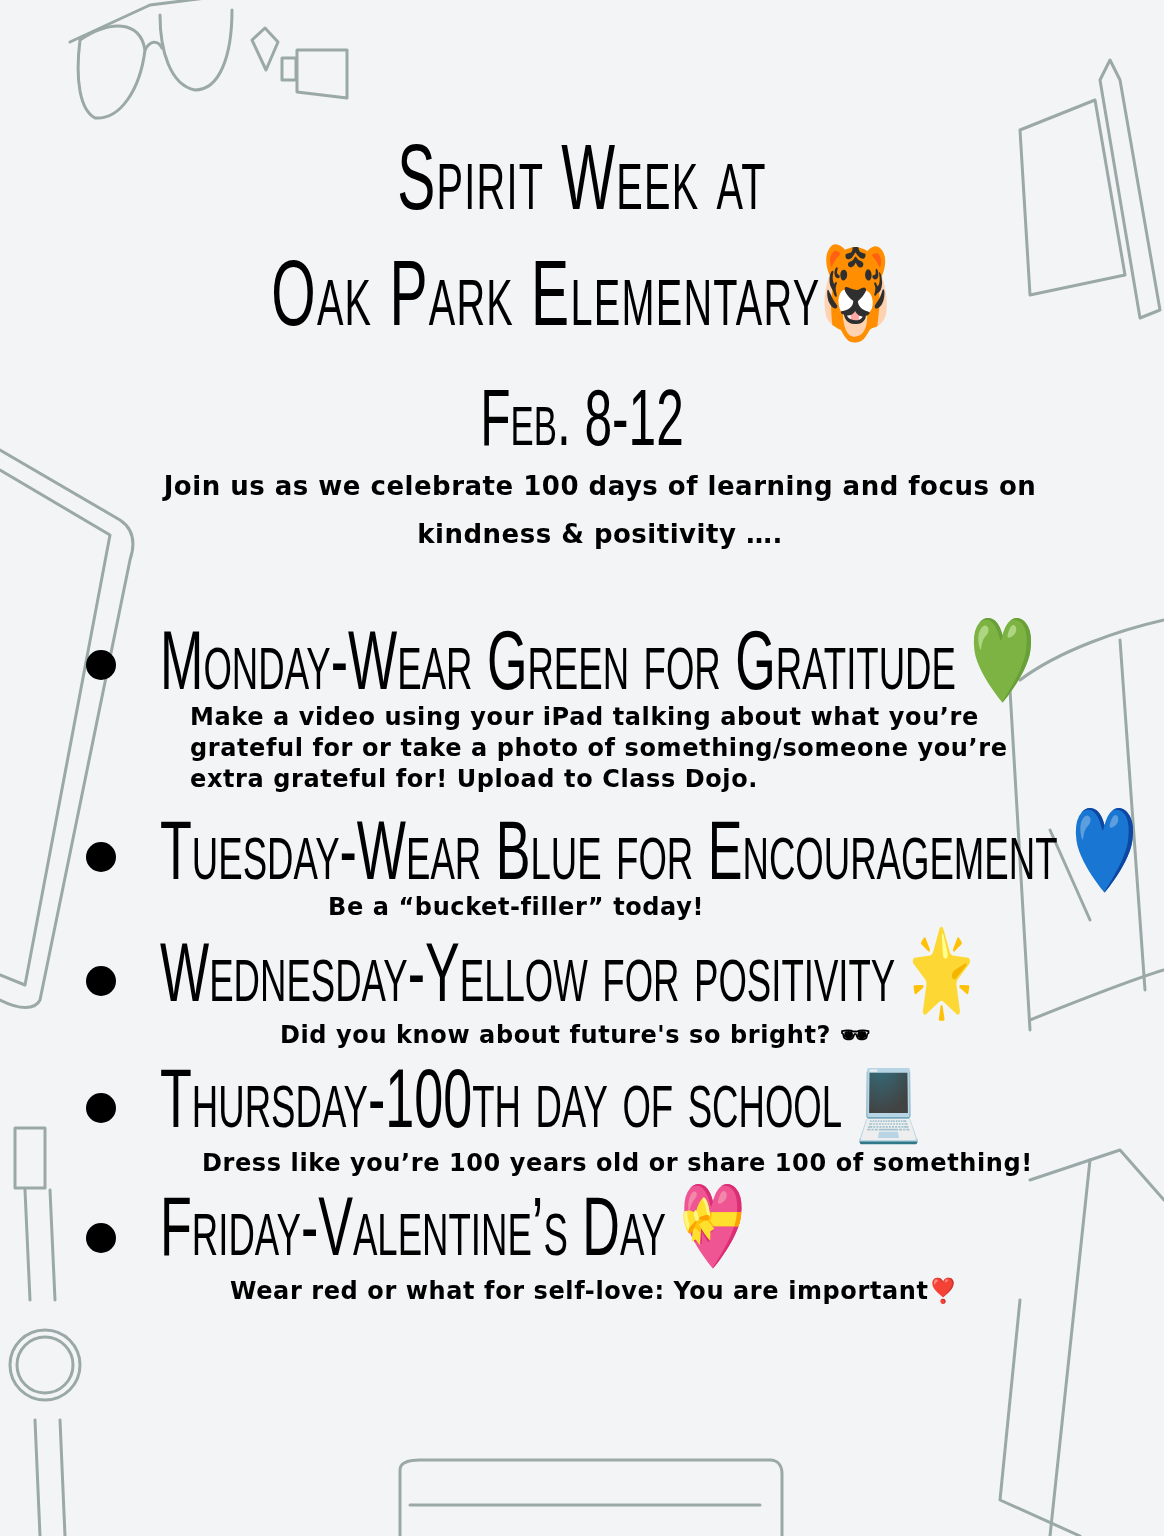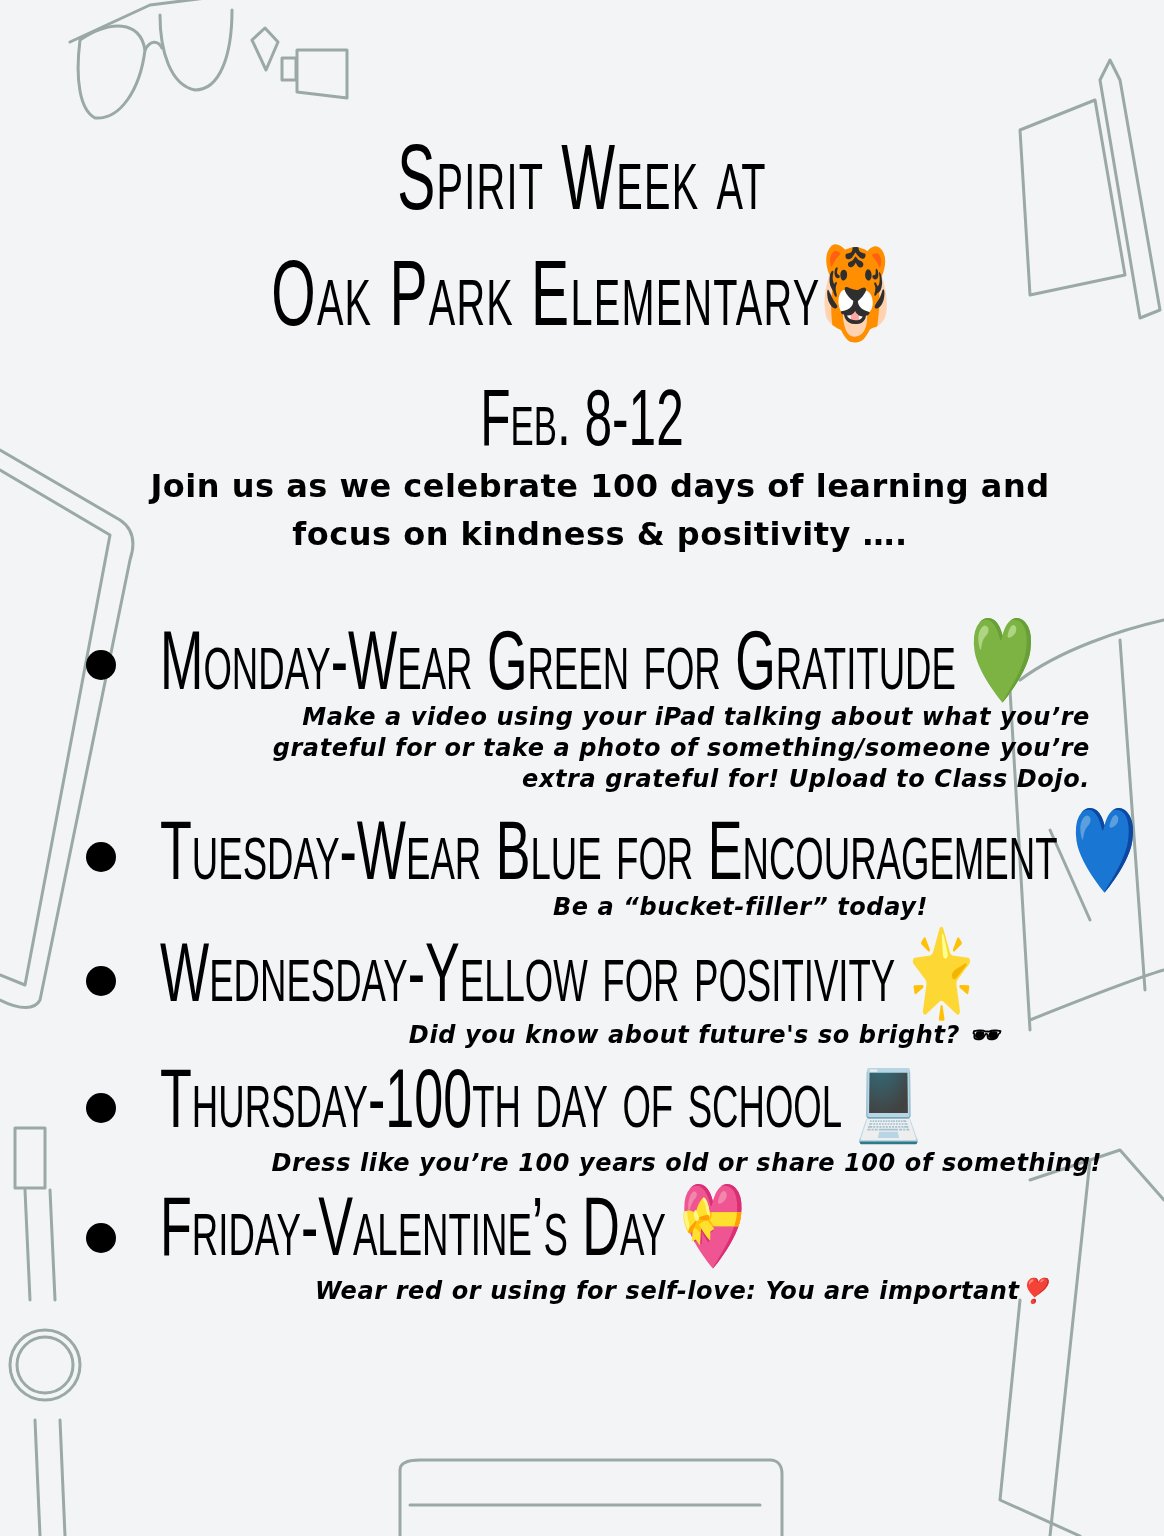--- a/index.html
+++ b/index.html
@@ -8,29 +8,29 @@
   .bg-art{position:absolute;left:0;top:0;width:1164px;height:1536px;pointer-events:none;}
   .bg-art *{fill:none;stroke:#9aa8a6;stroke-width:3;stroke-linecap:round;stroke-linejoin:round;}
   .title{position:absolute;left:0;width:1164px;text-align:center;
          font-family:"Liberation Sans Narrow","Liberation Sans",sans-serif;
          font-variant:small-caps;transform-origin:center;}
   .title1{top:125px;font-size:92px;transform:scaleX(0.62);letter-spacing:2px;}
   .title2{top:240px;font-size:92px;transform:scaleX(0.62);letter-spacing:2px;}
   .title3{top:372px;font-size:80px;transform:scaleX(0.62);}
   .emoji{display:inline-block;}
   .intro{position:absolute;left:100px;width:1000px;top:462px;text-align:center;
-         font-family:"DejaVu Sans",sans-serif;font-weight:bold;font-size:32px;line-height:48px;letter-spacing:0.5px;}
+         font-family:"DejaVu Sans",sans-serif;font-weight:bold;font-size:26px;line-height:48px;letter-spacing:0.5px;}
   .days{position:absolute;left:0;top:600px;width:1164px;}
   .day{position:absolute;left:0;width:1164px;}
   .bullet{position:absolute;left:86px;width:30px;height:30px;border-radius:50%;background:#000;}
   .day-head{position:absolute;left:160px;white-space:nowrap;font-size:84px;
             font-family:"Liberation Sans Narrow","Liberation Sans",sans-serif;
             font-variant:small-caps;transform:scaleX(0.62);transform-origin:left center;line-height:100px;}
-  .day-note{position:absolute;text-align:right;font-family:"DejaVu Sans",sans-serif;font-weight:bold;
-            font-style:italic;font-size:24px;line-height:31px;letter-spacing:0.6px;}
+  .day-note{position:absolute;text-align:left;font-family:"DejaVu Sans",sans-serif;font-weight:bold;
+            font-size:24px;line-height:31px;letter-spacing:0.6px;}
 </style>
 </head>
 <body>
 
 <svg class="bg-art" viewBox="0 0 1164 1536">
 
   <g>
     <path d="M70 42 L150 5 L230 -5"></path>
     <path d="M80 40 C75 80 80 110 95 118 C120 120 140 90 145 50 C140 20 110 20 80 40Z"></path>
     <path d="M160 15 C160 50 170 85 195 90 C220 90 232 55 232 10"></path>
@@ -126,15 +126,15 @@
     </div>
     <div class="day-note" style="left:202px;width:900px;top:88px">Dress like you’re 100 years old or share 100 of something!</div>
   </div>
 
   <div class="day" style="top:590px">
     <div class="bullet" style="top:33px"></div>
     <div class="day-head" style="top:-14px">
       <span>Friday-Valentine’s Day</span>
       <span>💝</span>
     </div>
-    <div class="day-note" style="left:230px;width:820px;top:86px">Wear red or using for self-love: You are important❣️</div>
+    <div class="day-note" style="left:230px;width:820px;top:86px">Wear red or what for self-love: You are important❣️</div>
   </div>
 </div>
 
 </body></html>

